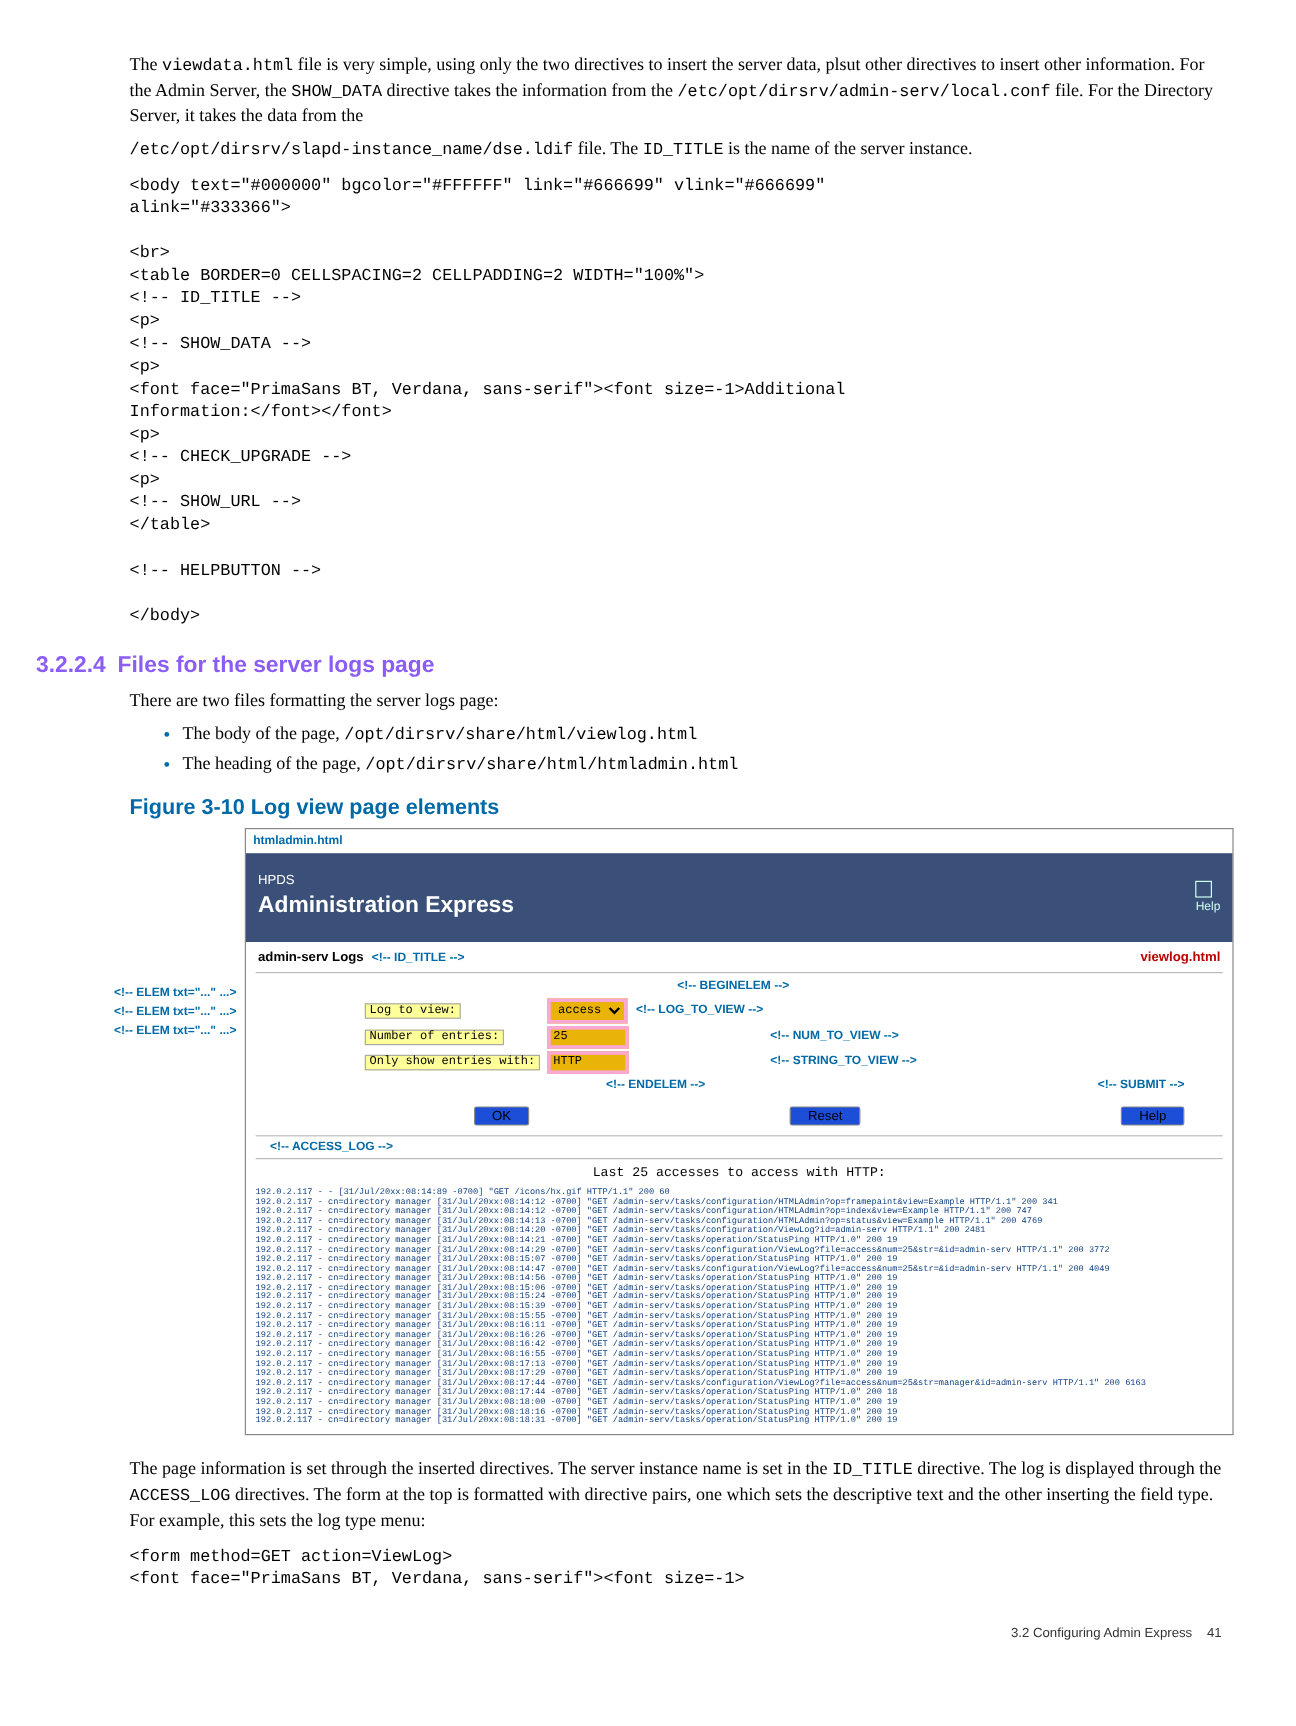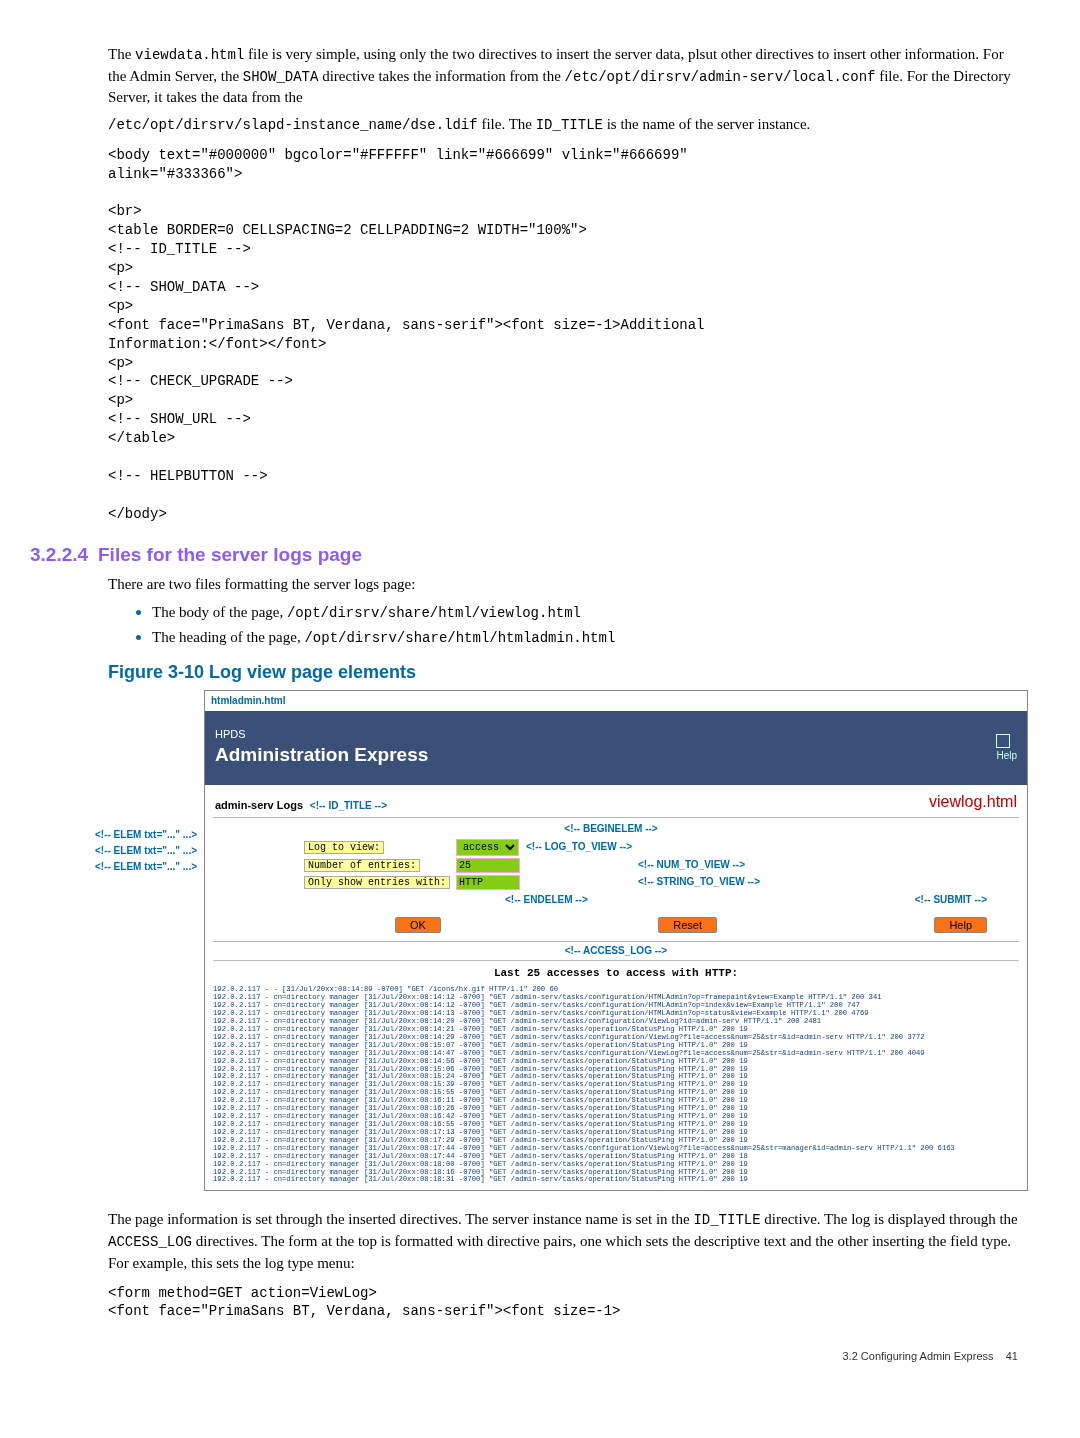--- a/index.html
+++ b/index.html
@@ -67,49 +67,49 @@
   .admin-bar .left .title { font-size:19px; font-weight:bold; display:block; }
   .admin-bar .right { font-size:10px; color:#cfe; text-align:right; line-height:1.2; }
   .admin-bar .right span { display:block; cursor:pointer; }
   .admin-bar .box-icon { width:12px; height:12px; border:1px solid #cfe; display:inline-block; margin-bottom:2px; }
 
   .logs-row {
     padding: 6px 10px 2px 10px;
     display:flex; justify-content:space-between; align-items:flex-end;
   }
   .logs-label { font-weight:bold; font-size:11px; margin-right:4px; }
-  .viewlog-lbl { color:#b00; font-weight:normal; font-size:16px; }
+  .viewlog-lbl { color:#b00; font-weight:bold; font-size:11px; }
 
   .form-wrap { position:relative; padding:2px 10px 4px 0; }
   .form-tbl { border-collapse:collapse; margin-left:96px; }
   .form-tbl td { padding:1px 3px; vertical-align:middle; font-size:10px; white-space:nowrap; }
   .elem-annot {
     position:absolute; left:-110px;
     font-size:10px; color:#0069a6; font-weight:bold;
   }
   .form-input {
     font-family:"Courier New",monospace; font-size:10px;
-    padding:1px 2px; border:1px solid #f9a8d4;
-    background:#84cc16;
+    padding:1px 2px; border:3px solid #f9a8d4;
+    background:#eab308;
   }
   .yellow { background:#ffff99; border:1px solid #aaa; padding:0 3px; font-family:"Courier New",monospace; font-size:10px;margin-top:47px; }
   .btn {
     font-family: Arial, sans-serif; font-size:11px;
-    background:#f97316; border:1px solid #888;
+    background:#1d4ed8; border:1px solid #888;
     padding:1px 14px; cursor:pointer; border-radius:2px;
   }
   .btn-row {
     display:flex; justify-content:space-between; align-items:center;
     padding:4px 40px 6px 190px;
   }
   hr.sep { border:none; border-top:1px solid #bbb; margin:2px 8px; }
 
   .result-head {
     text-align:center; font-family:"Courier New",monospace;
-    font-weight:bold; font-size:11px; padding:3px 0;
+    font-weight:normal; font-size:11px; padding:3px 0;
   }
   .log-pre {
     font-family:"Courier New",monospace;
     font-size:7.2px; line-height:1.1;
     white-space:pre; overflow:hidden;
     padding:2px 8px 6px 8px; margin:0;
     color:#104080;
   }
 
   .page-footer {
@@ -229,21 +229,21 @@
       </div>
     </div>
 
     <div class="btn-row">
       <button class="btn">OK</button>
       <button class="btn">Reset</button>
       <button class="btn">Help</button>
     </div>
 
     <hr class="sep">
-    <div style="text-align:center; padding:0 20px;">
+    <div style="text-align:left; padding:0 20px;">
       <span class="annot-accent">&lt;!-- ACCESS_LOG --&gt;</span>
     </div>
     <hr class="sep">
 
     <div class="result-head">Last 25 accesses to access with HTTP:</div>
     <pre class="log-pre">192.0.2.117 - - [31/Jul/20xx:08:14:89 -0700] "GET /icons/hx.gif HTTP/1.1" 200 60
 192.0.2.117 - cn=directory manager [31/Jul/20xx:08:14:12 -0700] "GET /admin-serv/tasks/configuration/HTMLAdmin?op=framepaint&amp;view=Example HTTP/1.1" 200 341
 192.0.2.117 - cn=directory manager [31/Jul/20xx:08:14:12 -0700] "GET /admin-serv/tasks/configuration/HTMLAdmin?op=index&amp;view=Example HTTP/1.1" 200 747
 192.0.2.117 - cn=directory manager [31/Jul/20xx:08:14:13 -0700] "GET /admin-serv/tasks/configuration/HTMLAdmin?op=status&amp;view=Example HTTP/1.1" 200 4769
 192.0.2.117 - cn=directory manager [31/Jul/20xx:08:14:20 -0700] "GET /admin-serv/tasks/configuration/ViewLog?id=admin-serv HTTP/1.1" 200 2481

